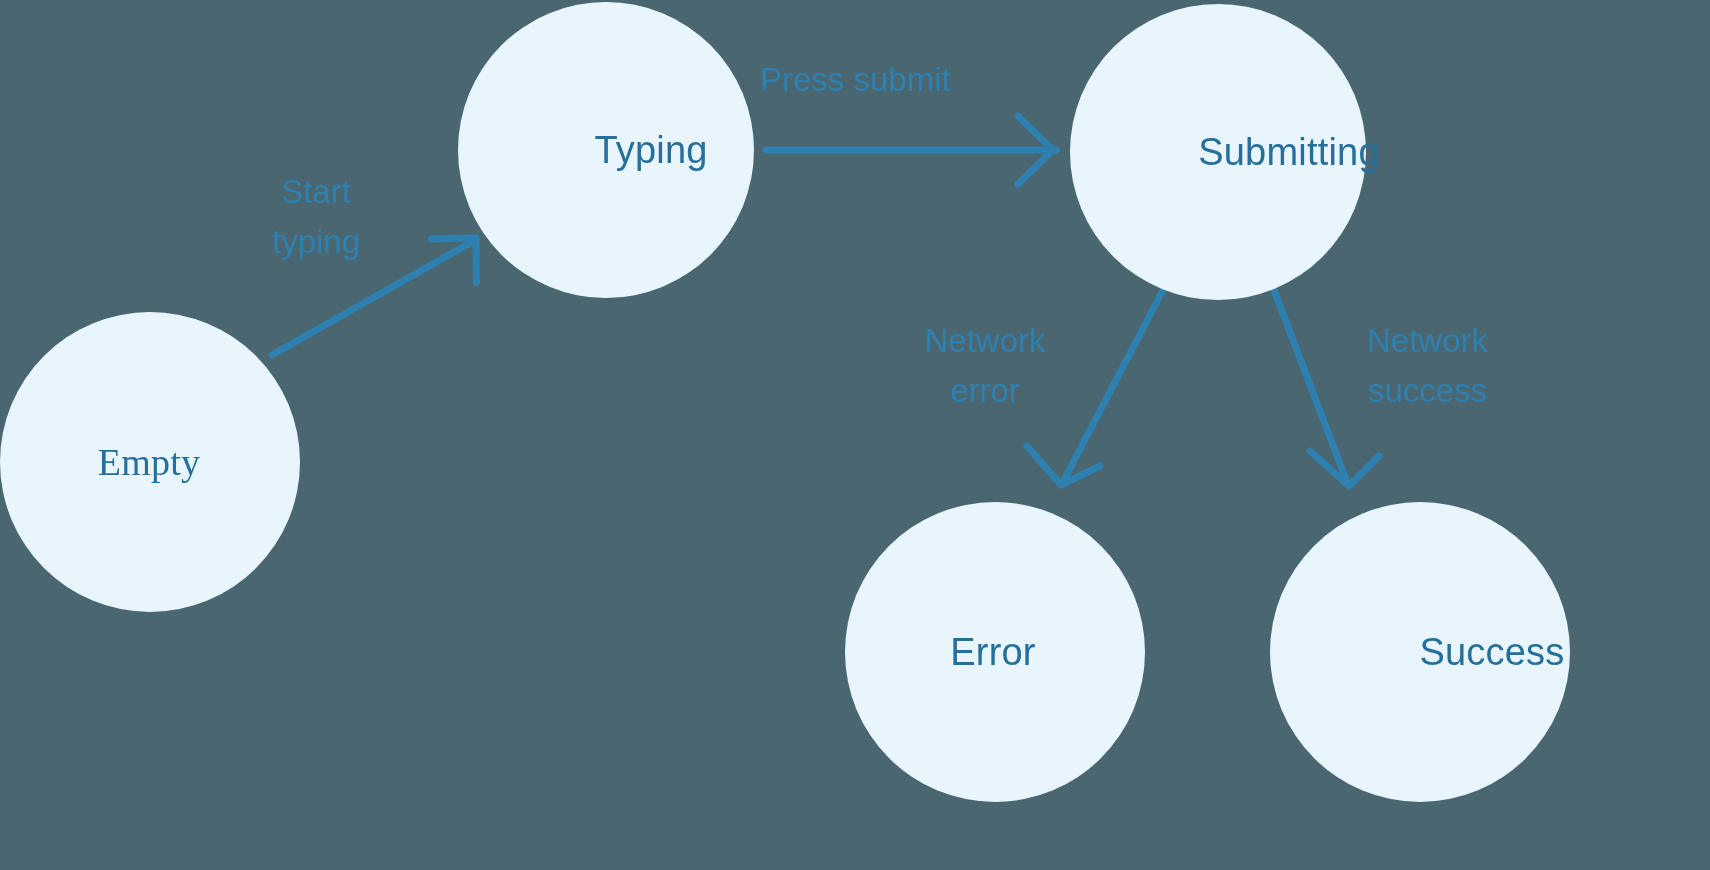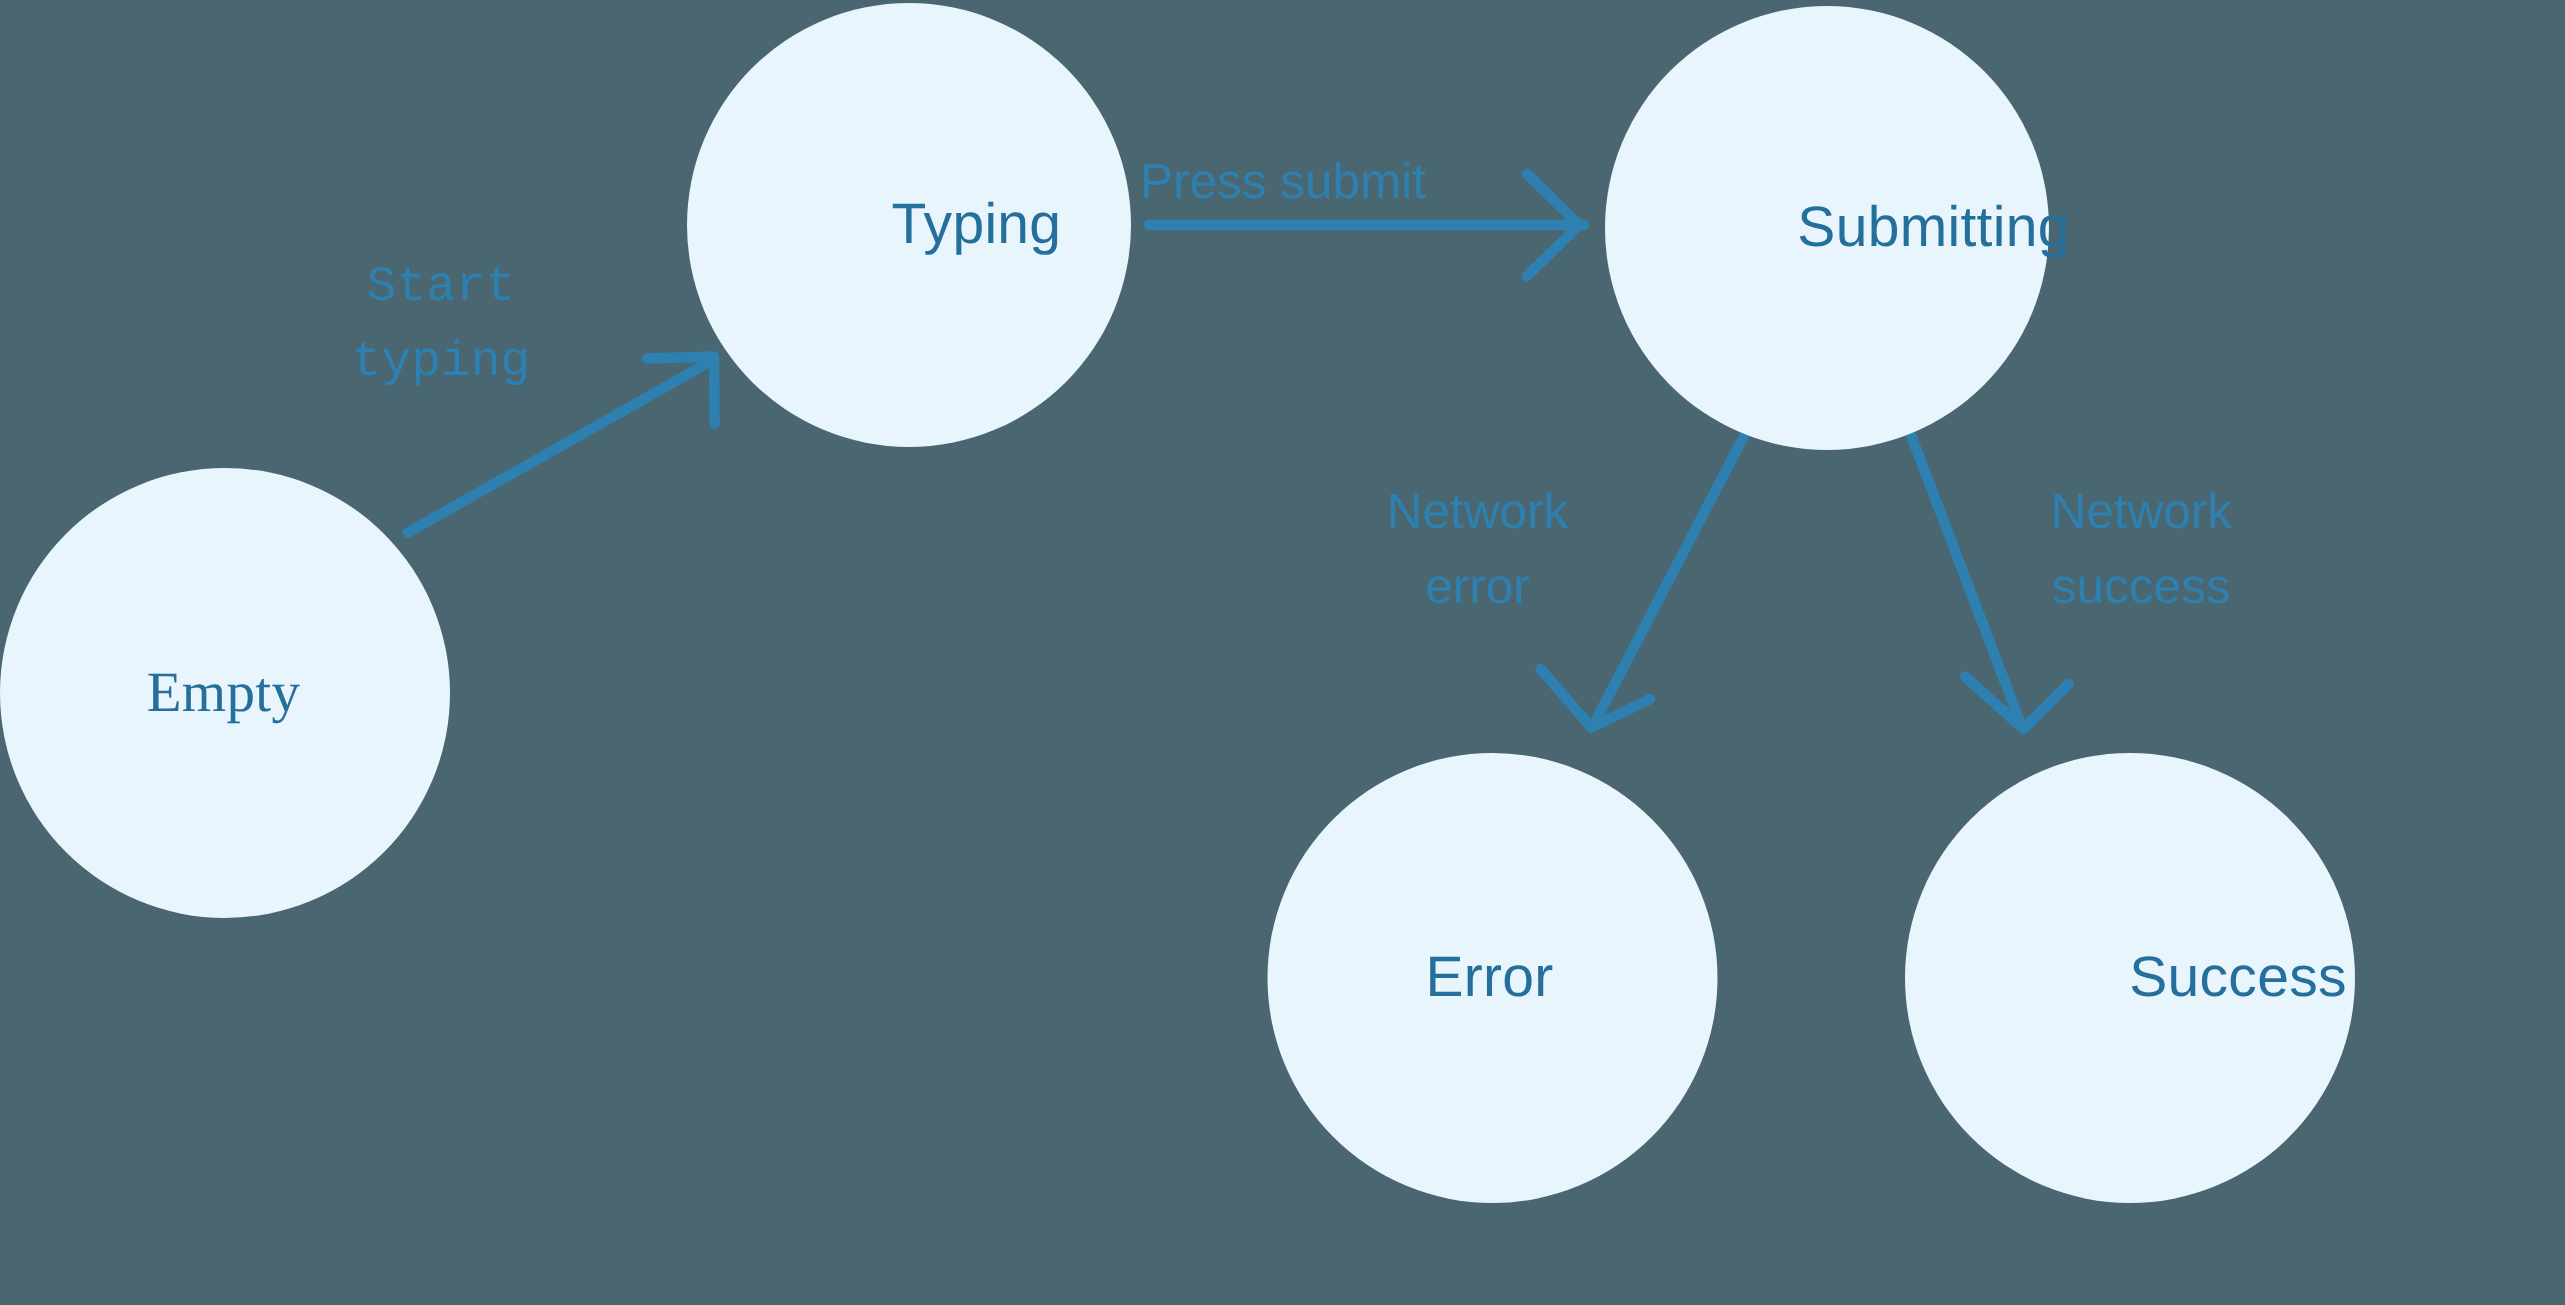--- a/index.html
+++ b/index.html
@@ -60,33 +60,31 @@
   .edge-label {
     position: absolute;
     color: #2e80b0;
     font-size: 33px;
     line-height: 50px;
     text-align: center;
     white-space: nowrap;
     overflow: hidden;
   }
   #edge-label-start-typing {
-    left: 205px;
+    left: 227px;
     top: 167px;
     width: 178px;
     height: 104px;
-    font-family: Liberation Mono, monospace;
   }
   #edge-label-press-submit {
     left: 760px;
     top: 55px;
     width: 266px;
     height: 52px;
     text-align: left;
-    margin-top: 41px;
   }
   #edge-label-network-error {
     left: 895px;
     top: 316px;
     width: 180px;
     height: 104px;
   }
   #edge-label-network-success {
     left: 1340px;
     top: 316px;

